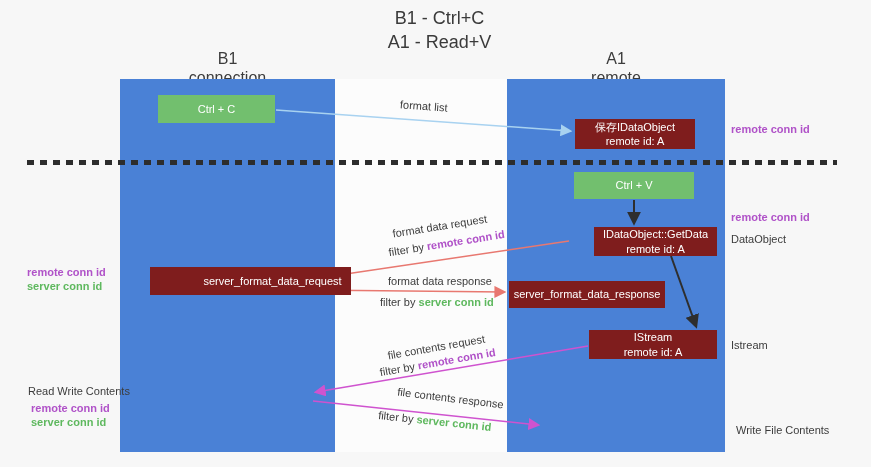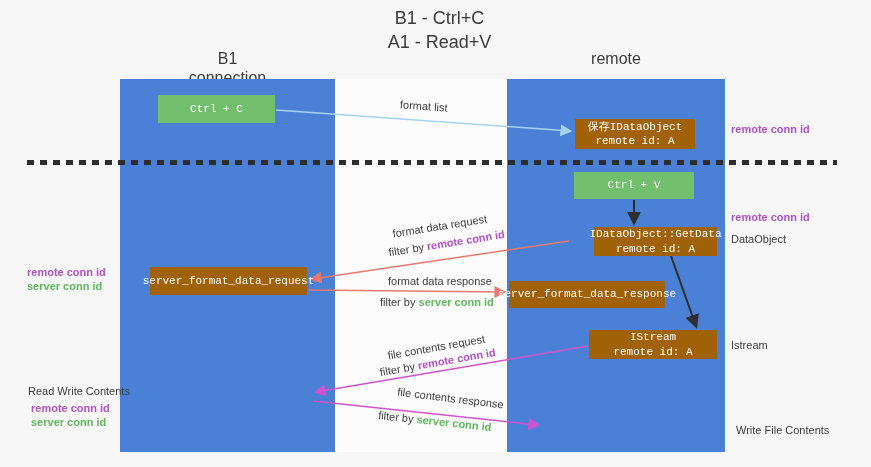--- a/index.html
+++ b/index.html
@@ -12,22 +12,22 @@
   .col.left{left:120px;width:215px;}
   .col.right{left:507px;width:218px;}
   .title{position:absolute;top:6px;left:4px;width:100%;text-align:center;
     font-size:18px;color:#3a3a3a;line-height:1.35;}
   .hdr{position:absolute;top:49px;text-align:center;font-size:16px;color:#3c3c3c;line-height:1.2;}
   .hdr.left{left:120px;width:215px;}
   .hdr.right{left:507px;width:218px;}
   .dashed{position:absolute;left:27px;top:160px;width:810px;height:5px;
     background:repeating-linear-gradient(90deg,#2d2d2d 0 7px,transparent 7px 13px);}
   .box{position:absolute;display:flex;flex-direction:column;align-items:center;
-    justify-content:center;color:#fff;font-size:11px;text-align:center;line-height:1.3;font-family:Liberation Mono, monospace;}
-  .box.orange{background:#a16207;}
+    justify-content:center;color:#fff;font-size:11px;text-align:center;line-height:1.3;}
+  .box.orange{background:#7f1d1d;}
   .box.green{background:#72bf6e;}
   .mid-label{position:absolute;font-size:11px;color:#3c3c3c;white-space:nowrap;transform-origin:center;}
   .side{position:absolute;font-size:11px;color:#3c3c3c;white-space:nowrap;}
   .purple{color:#b052c8;font-weight:bold;}
   .greenlbl{color:#5eb85e;font-weight:bold;}
   svg.arrows{position:absolute;left:0;top:0;width:871px;height:467px;pointer-events:none;}
 </style>
 </head>
 <body>
 
@@ -36,20 +36,21 @@
   <div class="title">
     <div>B1 - Ctrl+C</div>
     <div>A1 - Read+V</div>
   </div>
 
   <div class="hdr left">
     <div>B1</div>
     <div>connection</div>
   </div>
   <div class="hdr right">
+    <div>A1</div>
     <div>remote</div>
   </div>
 
   <div class="lane-gap"></div>
   <div class="col left"></div>
   <div class="col right"></div>
 
   <div class="dashed"></div>
 
   <svg class="arrows" viewBox="0 0 871 467">
@@ -87,21 +88,21 @@
 
   <div class="box green" style="left:574px;top:172px;width:120px;height:27px;">
     <div>Ctrl + V</div>
   </div>
 
   <div class="box orange" style="left:570px;top:227px;width:123px;height:29px;margin-left:24px;">
     <div>IDataObject::GetData</div>
     <div>remote id: A</div>
   </div>
 
-  <div class="box orange" style="left:150px;top:267px;width:157px;height:28px;">
+  <div class="box orange" style="left:150px;top:267px;width:157px;height:28px;padding-left:44px;">
     <div>server_format_data_request</div>
   </div>
 
   <div class="box orange" style="left:509px;top:281px;width:156px;height:27px;">
     <div>server_format_data_response</div>
   </div>
 
   <div class="box orange" style="left:589px;top:330px;width:128px;height:29px;">
     <div>IStream</div>
     <div>remote id: A</div>

